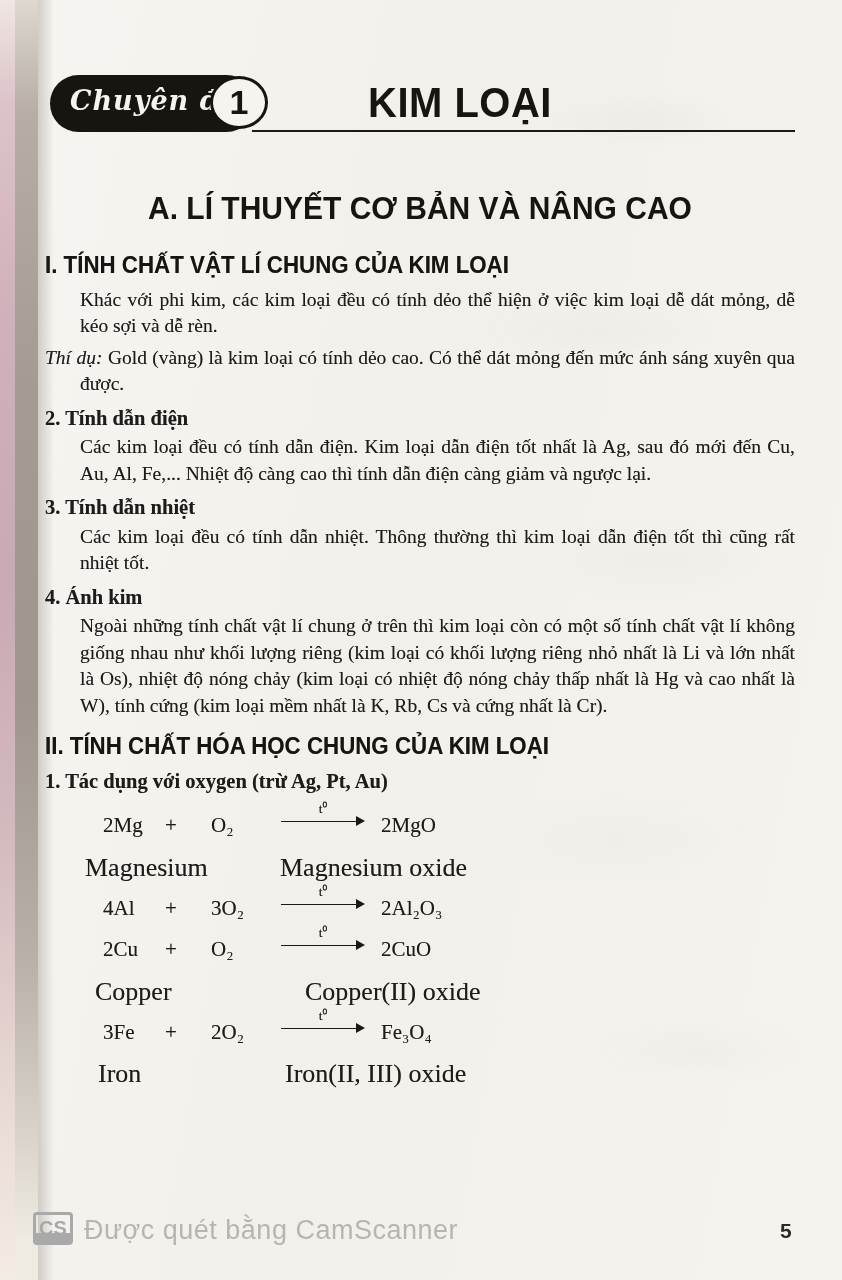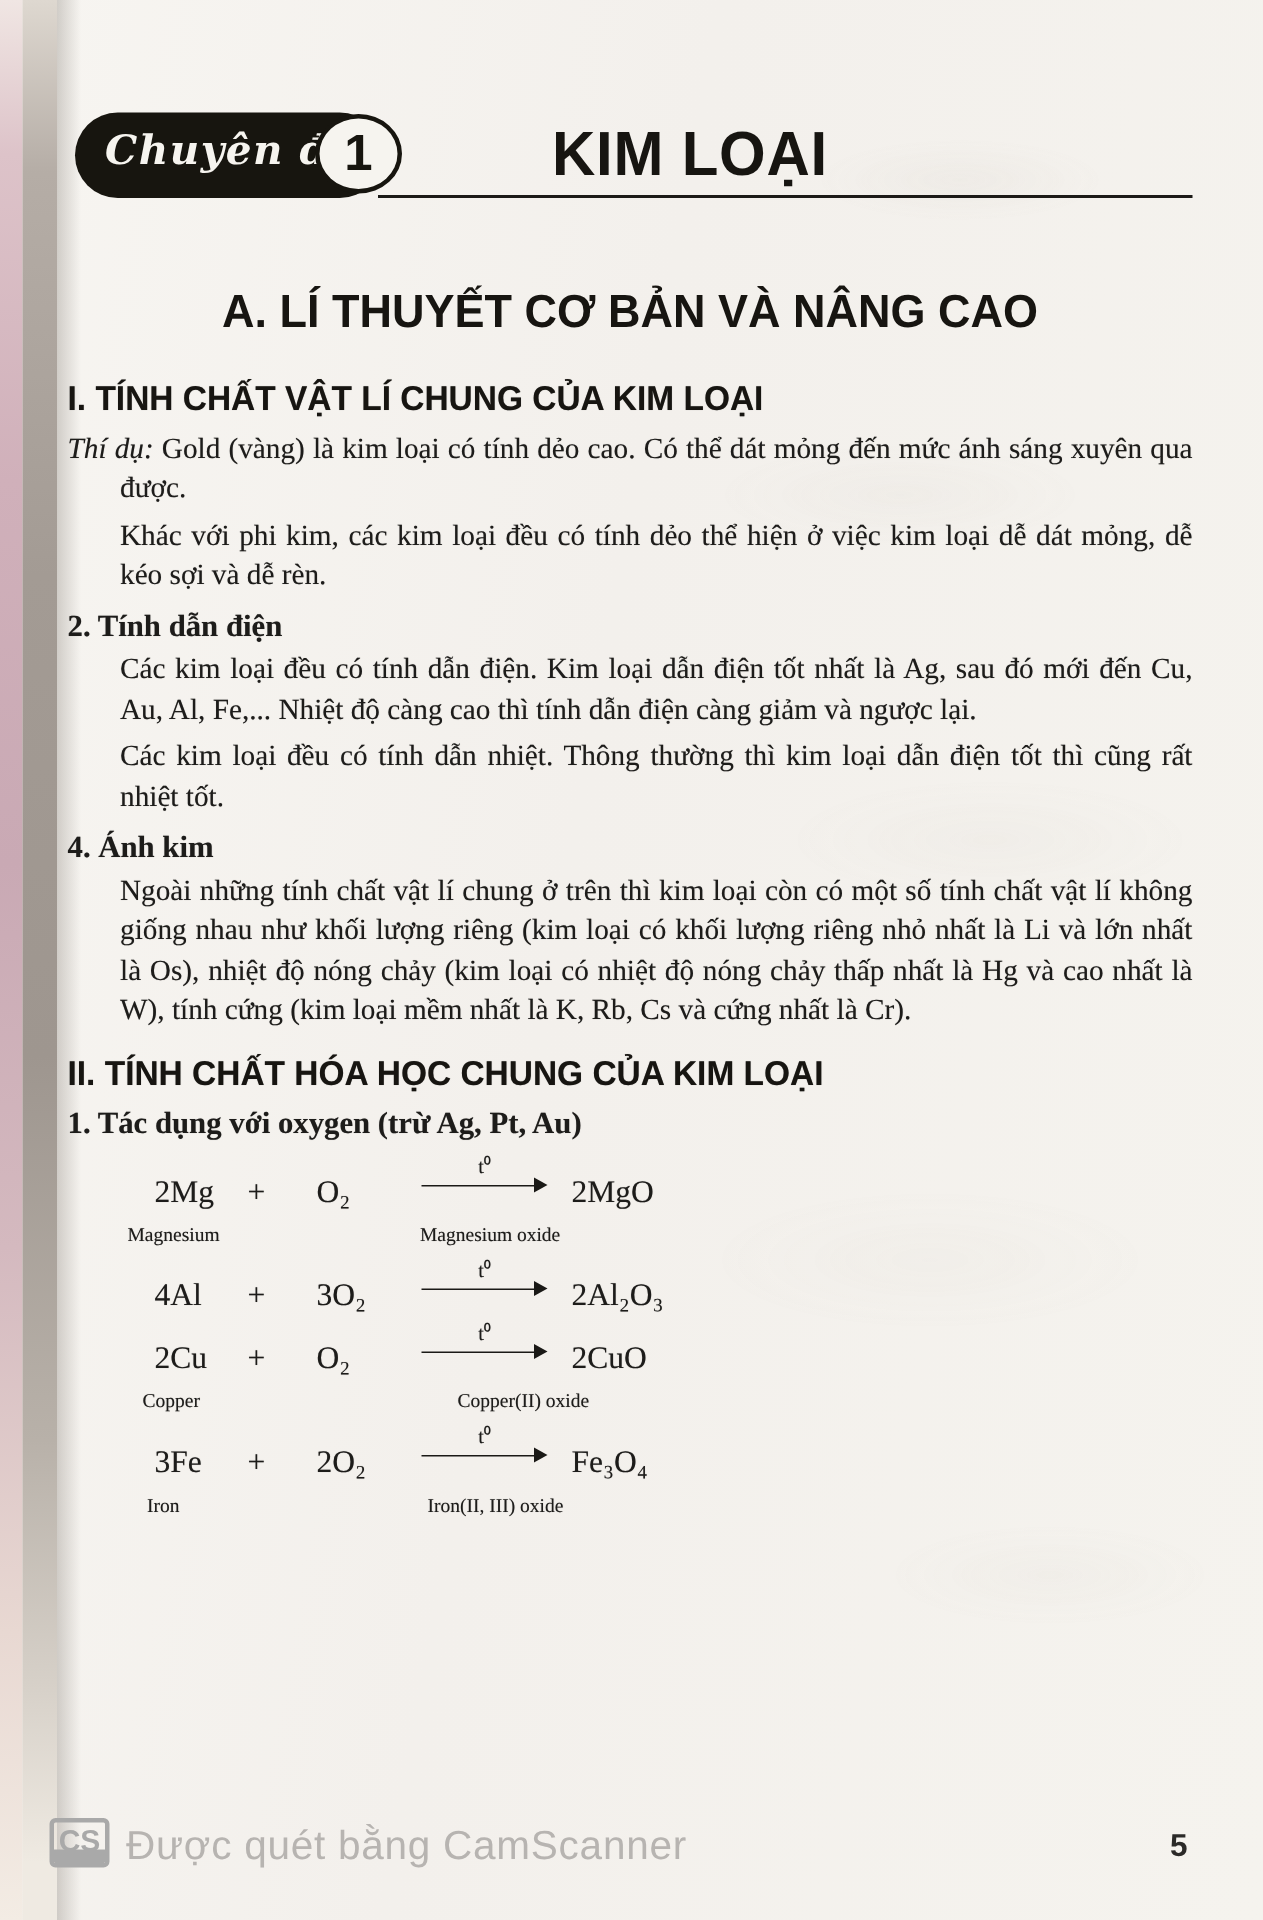--- a/index.html
+++ b/index.html
@@ -93,21 +93,21 @@
   .eq-a{width:62px;}
   .eq-plus{width:46px;text-align:left;}
   .eq-b{width:70px;}
   .eq-arrow{position:relative;width:84px;height:10px;margin-right:16px;vertical-align:5px;text-align:center;}
   .eq-cond{position:absolute;left:50%;top:-21px;transform:translateX(-50%);font-size:13.5px;}
   .eq-shaft{position:absolute;left:0;right:3px;top:4px;border-top:1.8px solid #1a1916;}
   .eq-shaft::after{
     content:"";position:absolute;right:-3px;top:-5.8px;width:0;height:0;
     border-left:9px solid #1a1916;border-top:5px solid transparent;border-bottom:5px solid transparent;
   }
-  .eq-names{position:relative;height:25px;margin-top:3px;font-size:13px;}
+  .eq-names{position:relative;height:25px;margin-top:16px;font-size:26px;}
   .eq-names span{position:absolute;top:0;white-space:nowrap;}
   .eq0 .nm-a{left:-18px;} .eq0 .nm-p{left:177px;}
   .eq1 .nm-a{left:-25px;} .eq1 .nm-p{left:242px;}
   .eq2 .nm-a{left:-8px;}  .eq2 .nm-p{left:202px;}
   .eq3 .nm-a{left:-5px;}  .eq3 .nm-p{left:182px;}
   
   .cs-logo{
     position:absolute;left:33px;top:1212px;width:40px;height:33px;
     border:3px solid #a9a9a9;border-radius:4px;box-sizing:border-box;overflow:hidden;
   }
@@ -143,27 +143,28 @@
   </div>
   <h1 class="chapter-title">KIM LOẠI</h1>
   <div class="title-rule"></div>
 
   <h2 class="part-a-title">A. LÍ THUYẾT CƠ BẢN VÀ NÂNG CAO</h2>
 
   <div class="body-flow">
 
     <div class="sec-title">I. TÍNH CHẤT VẬT LÍ CHUNG CỦA KIM LOẠI</div>
 
+    <p class="para">Khác với phi kim, các kim loại đều có tính dẻo thể hiện ở việc kim loại dễ dát mỏng, dễ kéo sợi và dễ rèn.</p>
+
     <p class="para example"><span class="ex-label">Thí dụ:</span> <span>Gold (vàng) là kim loại có tính dẻo cao. Có thể dát mỏng đến mức ánh sáng xuyên qua được.</span></p>
-
-    <p class="para">Khác với phi kim, các kim loại đều có tính dẻo thể hiện ở việc kim loại dễ dát mỏng, dễ kéo sợi và dễ rèn.</p>
 
     <div class="sub-heading">2. Tính dẫn điện</div>
     <p class="para">Các kim loại đều có tính dẫn điện. Kim loại dẫn điện tốt nhất là Ag, sau đó mới đến Cu, Au, Al, Fe,... Nhiệt độ càng cao thì tính dẫn điện càng giảm và ngược lại.</p>
 
+    <div class="sub-heading">3. Tính dẫn nhiệt</div>
     <p class="para">Các kim loại đều có tính dẫn nhiệt. Thông thường thì kim loại dẫn điện tốt thì cũng rất nhiệt tốt.</p>
 
     <div class="sub-heading">4. Ánh kim</div>
     <p class="para">Ngoài những tính chất vật lí chung ở trên thì kim loại còn có một số tính chất vật lí không giống nhau như khối lượng riêng (kim loại có khối lượng riêng nhỏ nhất là Li và lớn nhất là Os), nhiệt độ nóng chảy (kim loại có nhiệt độ nóng chảy thấp nhất là Hg và cao nhất là W), tính cứng (kim loại mềm nhất là K, Rb, Cs và cứng nhất là Cr).</p>
 
     <div class="sec-title second">II. TÍNH CHẤT HÓA HỌC CHUNG CỦA KIM LOẠI</div>
     <div class="sub-heading">1. Tác dụng với oxygen (trừ Ag, Pt, Au)</div>
 
     <div class="eq eq0">
       <div class="eq-row">

